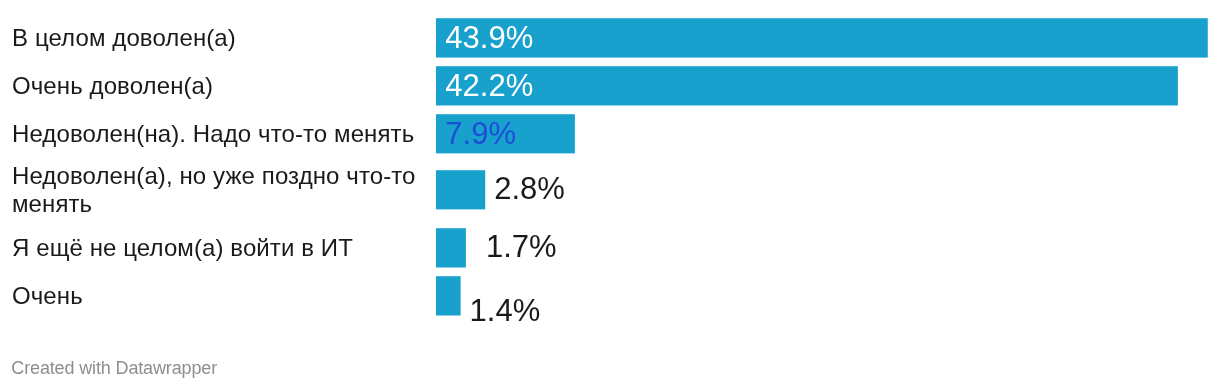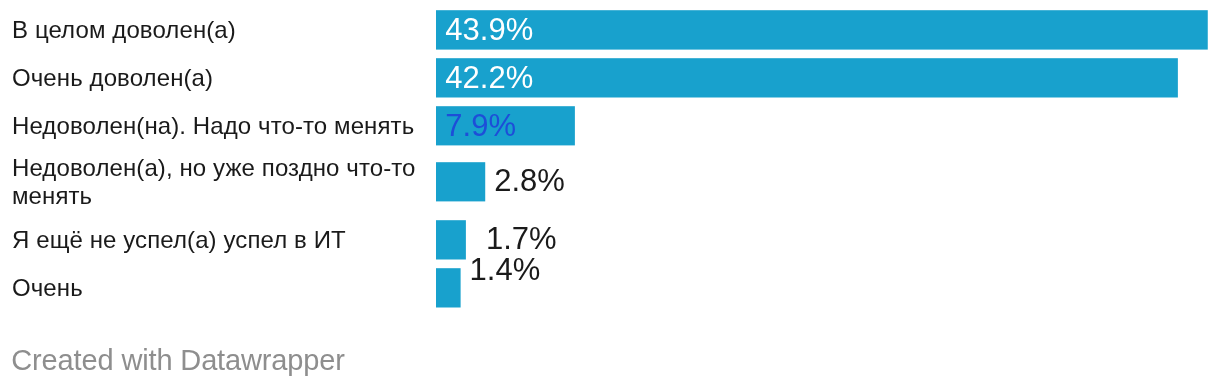--- a/index.html
+++ b/index.html
@@ -1,37 +1,37 @@
 <!DOCTYPE html>
 <html lang="ru"><head>
 <meta charset="utf-8">
 <title>Chart</title>
 <style>
   html,body{margin:0;padding:0;}
   body{width:1220px;height:384px;overflow:hidden;background:#ffffff;
        font-family:"Liberation Sans",sans-serif;
        -webkit-font-smoothing:antialiased;}
 
-  .chart{position:relative;width:1220px;height:292px;background:#ffffff;}
+  .chart{position:relative;width:1220px;height:292px;background:#ffffff;margin-top:8px;}
 
   
   .row-label,.value-label,.credit{-webkit-font-smoothing:antialiased;
                                   transform:translateZ(0);backface-visibility:hidden;}
 
   .bar-layer{position:absolute;left:0;top:0;width:1220px;height:384px;pointer-events:none;}
 
   .row-label{position:absolute;left:12px;width:414px;
              font-size:24px;line-height:28px;letter-spacing:0.1px;color:#1a1a1a;}
 
   .value-label{position:absolute;font-size:31px;line-height:28px;white-space:nowrap;}
   .value-label.is-inside{color:#ffffff;}
   .value-label.is-outside{color:#1a1a1a;}
 
   .credit{position:absolute;left:11.3px;top:347.2px;
-          font-size:29px;line-height:26px;letter-spacing:-0.14px;color:#8e8e8e;}
+          font-size:18px;line-height:26px;letter-spacing:-0.14px;color:#8e8e8e;}
 </style>
 </head>
 <body>
 
 <div class="chart">
 
   <svg class="bar-layer" width="1220" height="384" viewBox="0 0 1220 384" aria-hidden="true">
     <rect class="bar" x="436" y="10.2" width="771.762" height="39.4" fill="#18a1cd"></rect>
     <rect class="bar" x="436" y="58.2" width="741.876" height="39.3" fill="#18a1cd"></rect>
     <rect class="bar" x="436" y="106.2" width="138.882" height="39.2" fill="#18a1cd"></rect>
@@ -50,22 +50,22 @@
   </div>
   <div class="row">
     <div class="row-label" style="top: 112px;">Недоволен(на). Надо что-то менять</div>
     <div class="value-label is-inside" style="top: 111.8px; left: 445.3px; color: #1d4ed8;">7.9%</div>
   </div>
   <div class="row">
     <div class="row-label" style="top: 153.8px;">Недоволен(а), но уже поздно что-то менять</div>
     <div class="value-label is-outside" style="top: 167px; left: 494.224px; color: rgb(26, 26, 26);">2.8%</div>
   </div>
   <div class="row">
-    <div class="row-label" style="top: 226px;">Я ещё не успел(а) успел в ИТ</div>
+    <div class="row-label" style="top: 226px;">Я ещё не целом(а) войти в ИТ</div>
     <div class="value-label is-outside" style="top: 225.05px; left: 486px; color: rgb(26, 26, 26);">1.7%</div>
   </div>
   <div class="row">
     <div class="row-label" style="top: 274px;">Очень</div>
-    <div class="value-label is-outside" style="top: 256px; left: 469.612px; color: rgb(26, 26, 26);">1.4%</div>
+    <div class="value-label is-outside" style="top: 289px; left: 469.612px; color: rgb(26, 26, 26);">1.4%</div>
   </div>
 
   <div class="credit">Created with Datawrapper</div>
 </div>
 
 </body></html>

